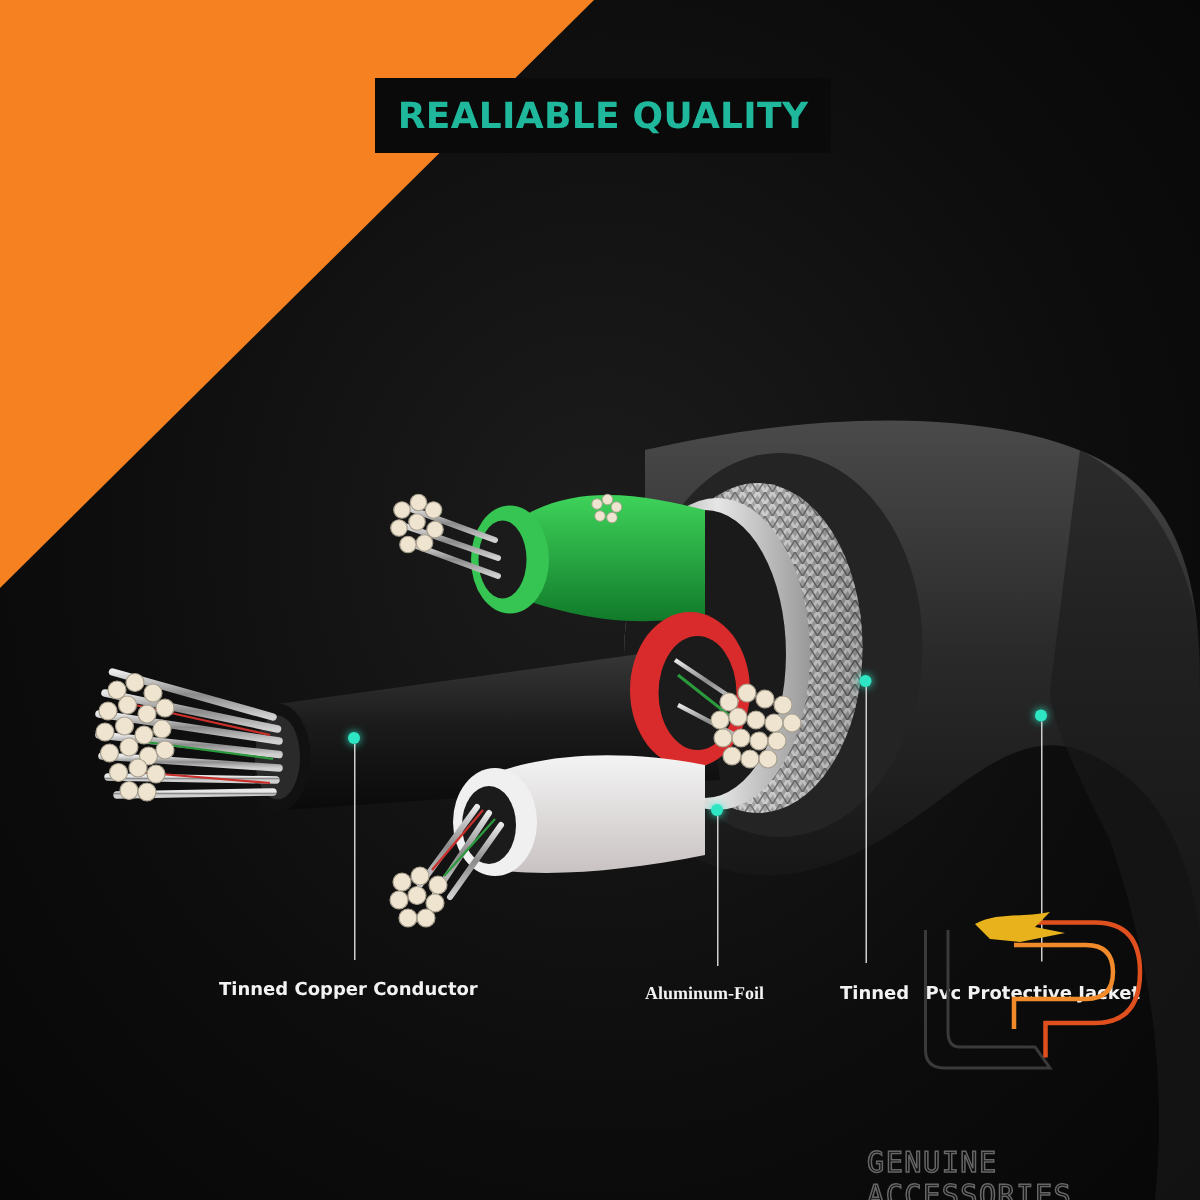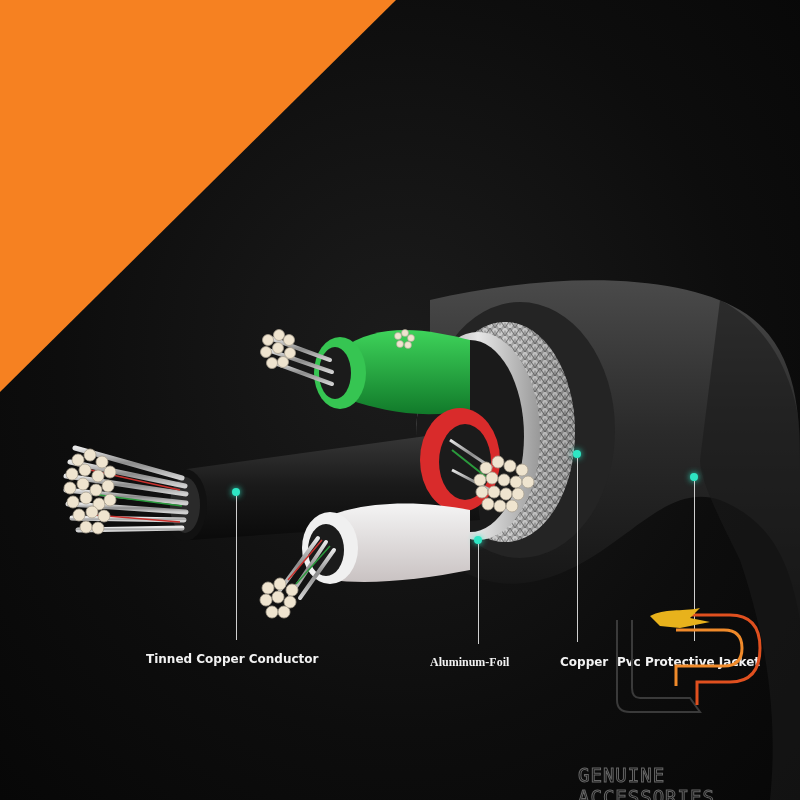--- a/index.html
+++ b/index.html
@@ -194,32 +194,35 @@
         <circle cx="280" cy="584" r="6"></circle>
         <circle cx="292" cy="590" r="6"></circle>
       <circle cx="266" cy="600" r="6"></circle>
         <circle cx="278" cy="597" r="6"></circle>
         <circle cx="290" cy="602" r="6"></circle>
       <circle cx="272" cy="612" r="6"></circle>
         <circle cx="284" cy="612" r="6"></circle>
     </g>
   </svg>
 
+  <div class="title-box">
+    <span class="title-text">REALIABLE QUALITY</span>
+  </div>
 
   <div class="dot" style="left:232px;top:488px;"></div>
   <div class="leader" style="left:236px;top:496px;height:144px;"></div>
   <div class="label" style="left:146px;top:652px;">Tinned Copper Conductor</div>
 
   <div class="dot" style="left:474px;top:536px;"></div>
   <div class="leader" style="left:478px;top:544px;height:100px;"></div>
   <div class="label" style="left:430px;top:655px;font-family:Liberation Serif, serif;">Aluminum-Foil</div>
 
   <div class="dot" style="left:573px;top:450px;"></div>
   <div class="leader" style="left:577px;top:458px;height:184px;"></div>
-  <div class="label" style="left:560px;top:655px;">Copper</div>
+  <div class="label" style="left:560px;top:655px;">Tinned</div>
 
   <div class="dot" style="left:690px;top:473px;"></div>
   <div class="leader" style="left:694px;top:481px;height:160px;"></div>
   <div class="label" style="left:617px;top:655px;">Pvc Protective Jacket</div>
 
   <svg class="art" width="800" height="800" viewBox="0 0 800 800">
     <path d="M617,620 L617,700 Q617,712 630,712 L700,712 L690,698 L640,698 Q632,698 632,688 L632,620" fill="none" stroke="#3a3a3a" stroke-width="2"></path>
     <path d="M672,615 L730,615 Q760,615 760,648 Q760,682 730,682 L697,682 L697,705" fill="none" stroke="#e0501f" stroke-width="3"></path>
     <path d="M676,630 L724,630 Q742,630 742,648 Q742,666 724,666 L676,666 L676,686" fill="none" stroke="#f08a2a" stroke-width="3"></path>
     <path d="M650,616 C665,608 680,612 700,608 L690,618 L710,622 L680,628 L660,626 Z" fill="#e8b21c"></path>

